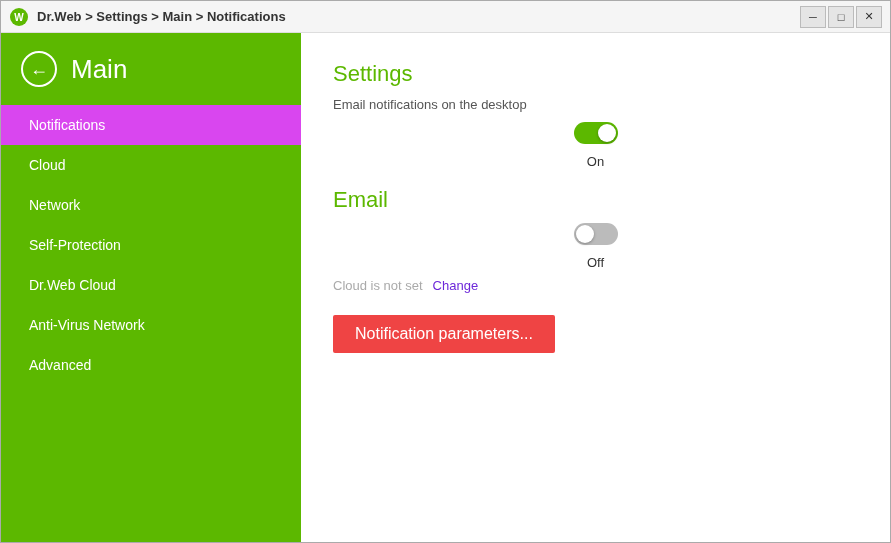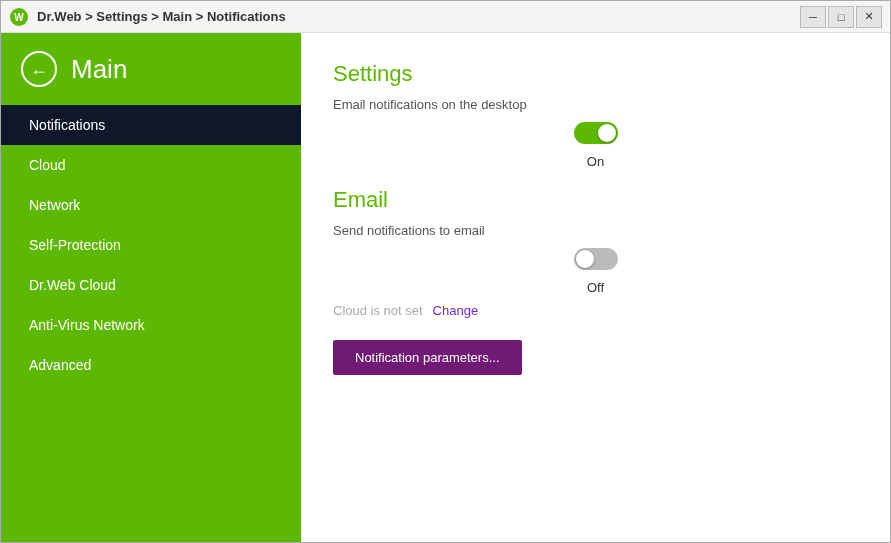--- a/index.html
+++ b/index.html
@@ -106,21 +106,21 @@
       flex: 1;
     }
     .nav-item {
       padding: 12px 20px 12px 28px;
       color: #fff;
       font-size: 14px;
       cursor: pointer;
       transition: background 0.15s;
     }
     .nav-item.active {
-      background: #0f172a;
+      background: #d946ef;
     }
 
     
     .main-panel {
       flex: 1;
       padding: 28px 32px;
       background: #fff;
       overflow-y: auto;
     }
 
@@ -198,24 +198,24 @@
     .change-link {
       font-size: 13px;
       color: #6d28d9;
       cursor: pointer;
       text-decoration: none;
     }
 
     .notification-params-btn {
       margin-top: 22px;
       padding: 10px 22px;
-      background: #701a75;
+      background: #ef4444;
       color: #fff;
       border: none;
-      font-size: 13px;
+      font-size: 16px;
       cursor: pointer;
       border-radius: 2px;
     }
 
     
     .drweb-logo {
       width: 20px;
       height: 20px;
     }
   </style>
@@ -285,21 +285,20 @@
           </div>
           <span class="toggle-label">On</span>
         </div>
       </div>
 
       <div class="section-divider"></div>
 
       
       <div>
         <h2 class="section-title">Email</h2>
-        <p class="section-desc">Send notifications to email</p>
         <div class="toggle-row">
           <div class="toggle-switch off">
             <div class="toggle-thumb"></div>
           </div>
           <span class="toggle-label">Off</span>
         </div>
         <div class="email-status-row">
           <span class="email-not-set">Cloud is not set</span>
           <a class="change-link">Change</a>
         </div>

